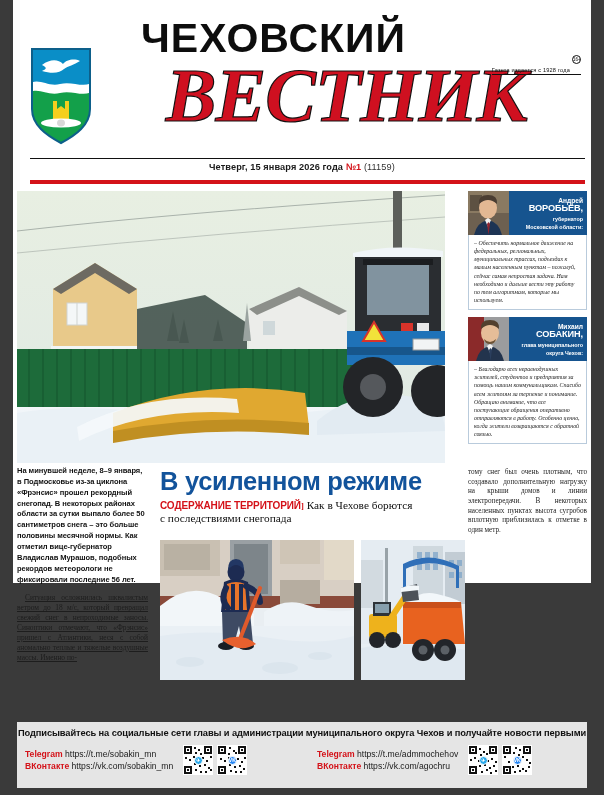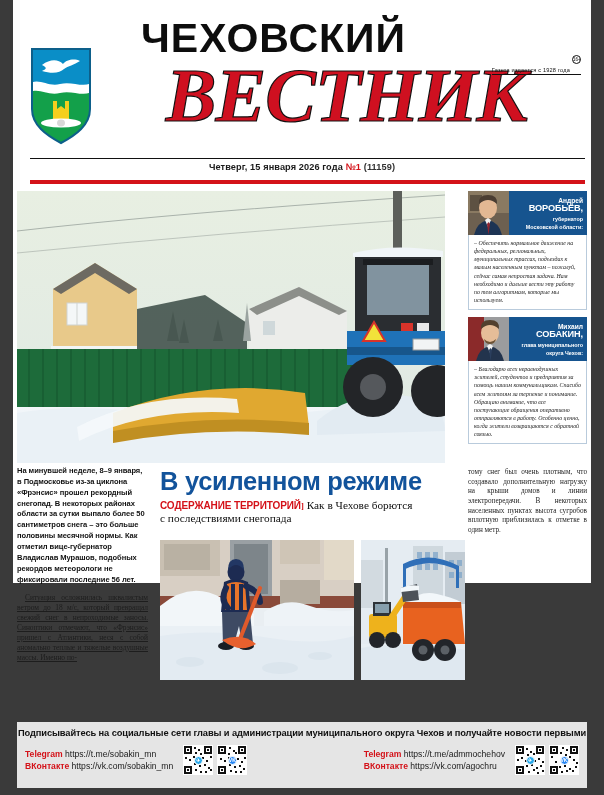--- a/index.html
+++ b/index.html
@@ -66,21 +66,21 @@
   .rule-thin {
     position: absolute; left: 17px; right: 6px; top: 158px;
     height: 1.4px; background: #111;
   }
   .dateline {
     position: absolute; left: 0; right: 0; top: 162px;
     text-align: center; font-size: 9.2px; font-weight: bold;
     color: #1a1a1a; letter-spacing: 0.1px;
   }
   .dateline .num { color: #d41219; }
-  .dateline .iss { color: #333; font-weight: bold; }
+  .dateline .iss { color: #333; font-weight: normal; }
   .rule-red {
     position: absolute; left: 17px; right: 6px; top: 180px;
     height: 4px; background: #d41219;
   }
 
   
   .content { position: absolute; left: 0; top: 190px; right: 0; }
 
   
   .hero-photo {
@@ -172,21 +172,21 @@
   }
   .footer-title {
     text-align: center; font-size: 9.3px; font-weight: bold;
     color: #111; padding-top: 6px; letter-spacing: -0.1px;
   }
   .footer-cols {
     display: flex; margin-top: 7px; padding: 0 8px;
   }
   .f-col { display: flex; align-items: center; }
   .f-col.left { width: 292px; }
-  .f-col.right { flex: 1; justify-content: flex-end; }
+  .f-col.right { flex: 1; }
   .f-links { font-size: 8.6px; line-height: 1.42; }
   .f-links .brand { font-weight: bold; color: #d41219; }
   .f-links .url { color: #1a1a1a; }
   .qr-pair { display: flex; gap: 4px; margin-left: 10px; }
   .qr { width: 30px; height: 30px; position: relative; }
   .qr .qr-logo {
     position: absolute; left: 50%; top: 50%;
     width: 9px; height: 9px; margin: -4.5px 0 0 -4.5px;
     border-radius: 50%; border: 1.2px solid #fff;
     font-size: 5px; color: #fff; text-align: center; line-height: 7px;

